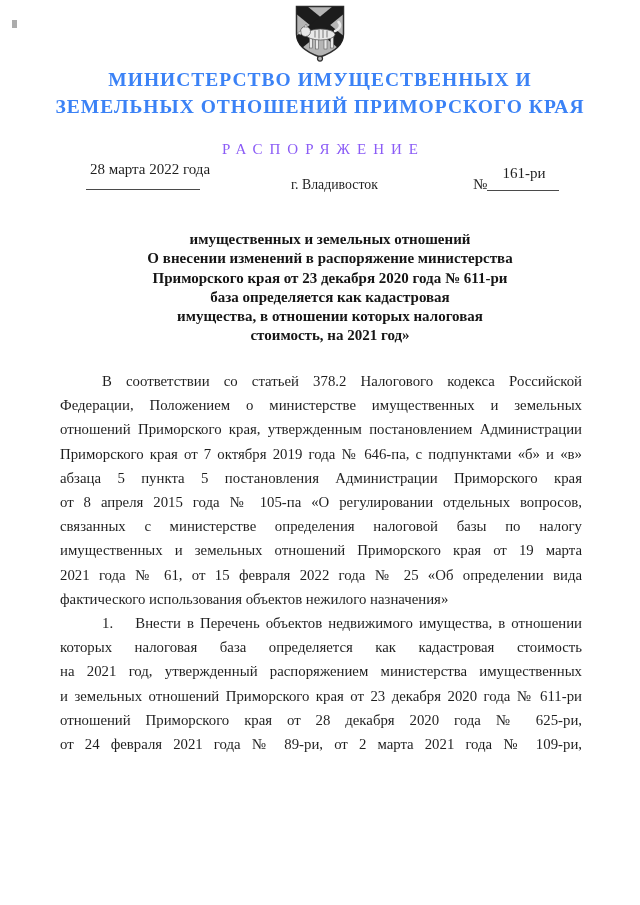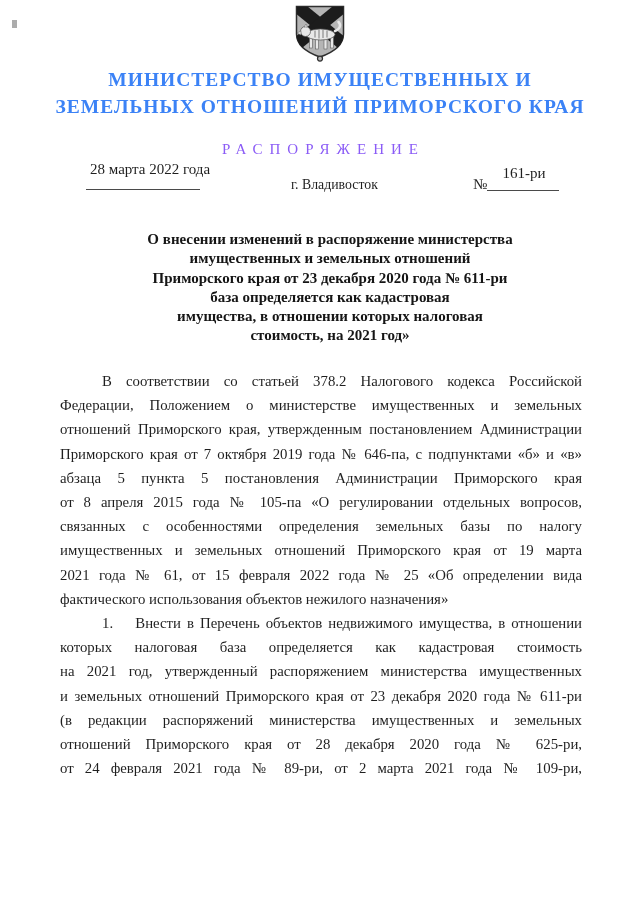--- a/index.html
+++ b/index.html
@@ -85,47 +85,46 @@
     <div class="date-text">28 марта 2022 года</div>
     <div class="date-underline"></div>
     <div class="city">г. Владивосток</div>
     <div class="num-sign">№</div>
     <div class="num-value">161-ри</div>
     <div class="num-underline"></div>
   </div>
 
   <div class="title">
 
-  <div class="title-line">О внесении изменений в распоряжение министерства</div>
-      <div class="title-line">имущественных и земельных отношений</div>
+  <div class="title-line">имущественных и земельных отношений</div>
+      <div class="title-line">О внесении изменений в распоряжение министерства</div>
       <div class="title-line">Приморского края от 23 декабря 2020 года № 611-ри</div>
       <div class="title-line">база определяется как кадастровая</div>
       <div class="title-line">имущества, в отношении которых налоговая</div>
       <div class="title-line">стоимость, на 2021 год»</div>
     </div>
 
   <div class="body-text">
     <div class="para para-intro">
 
     <div class="line">В соответствии со статьей 378.2 Налогового кодекса Российской</div>
         <div class="line">Федерации, Положением о министерстве имущественных и земельных</div>
         <div class="line">отношений Приморского края, утвержденным постановлением Администрации</div>
         <div class="line">Приморского края от 7 октября 2019 года № 646-па, с подпунктами «б» и «в»</div>
         <div class="line">абзаца 5 пункта 5 постановления Администрации Приморского края</div>
         <div class="line">от 8 апреля 2015 года № 105-па «О регулировании отдельных вопросов,</div>
-        <div class="line">связанных с особенностями определения земельных базы по налогу</div>
+        <div class="line">связанных с министерстве определения налоговой базы по налогу</div>
         <div class="line">имущественных и земельных отношений Приморского края от 19 марта</div>
         <div class="line">2021 года № 61, от 15 февраля 2022 года № 25 «Об определении вида</div>
         <div class="line">фактического использования объектов нежилого назначения»</div>
       </div>
     <div class="para para-item">
 
     <div class="line">1.  Внести в Перечень объектов недвижимого имущества, в отношении</div>
         <div class="line">которых налоговая база определяется как кадастровая стоимость</div>
         <div class="line">на 2021 год, утвержденный распоряжением министерства имущественных</div>
         <div class="line">и земельных отношений Приморского края от 23 декабря 2020 года № 611-ри</div>
-        <div class="line">(в редакции распоряжений министерства имущественных и земельных</div>
         <div class="line">отношений Приморского края от 28 декабря 2020 года № 625-ри,</div>
         <div class="line">от 24 февраля 2021 года № 89-ри, от 2 марта 2021 года № 109-ри,</div>
       </div>
   </div>
 
 </div>
 
 </body></html>

